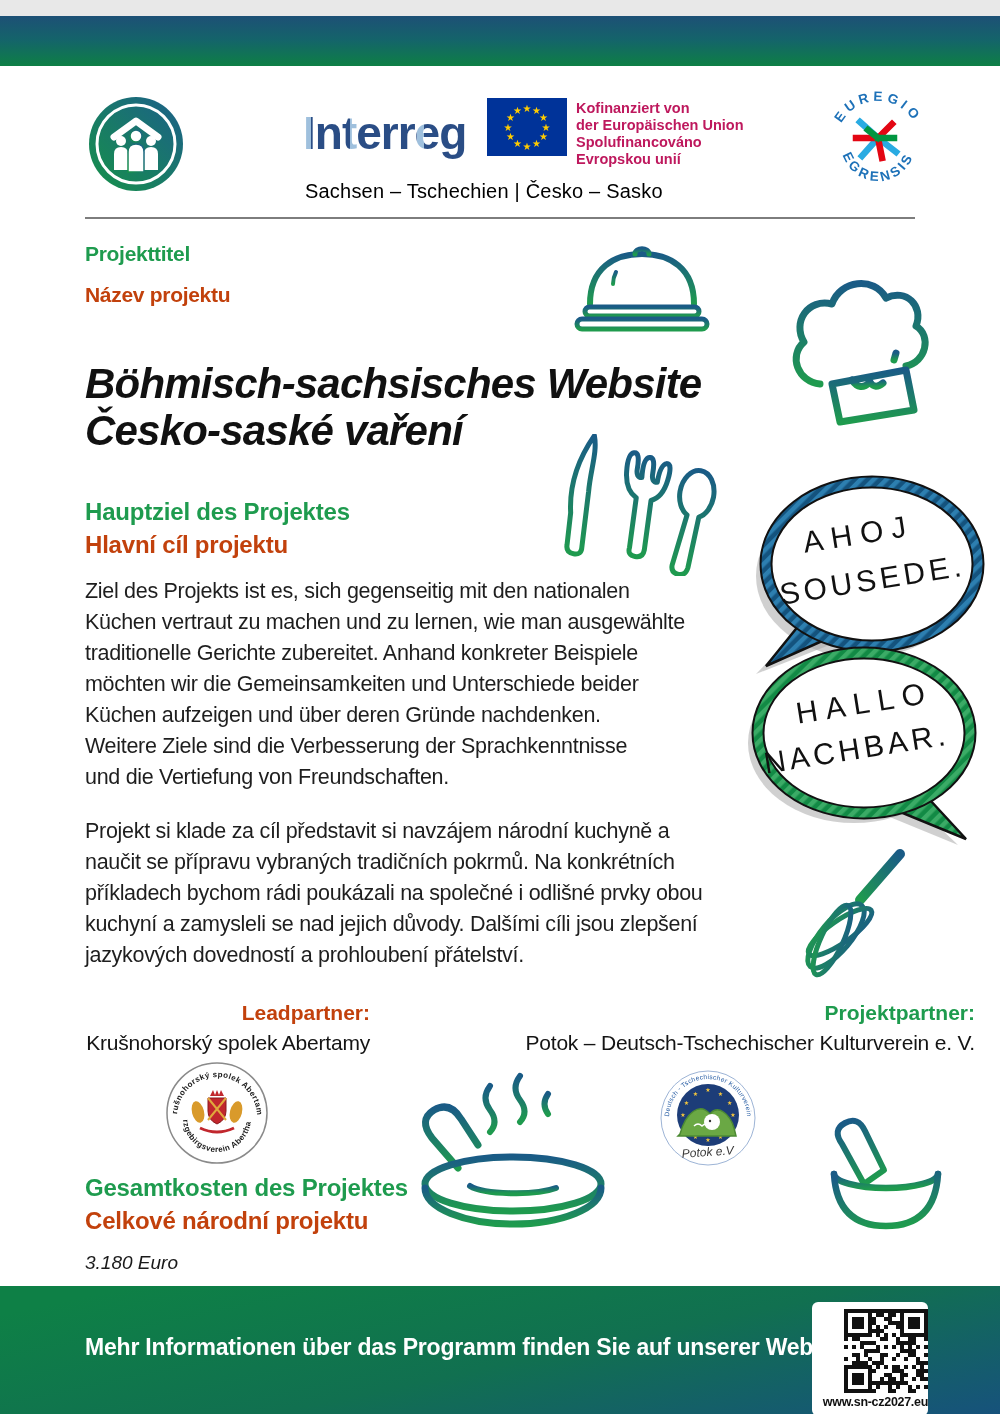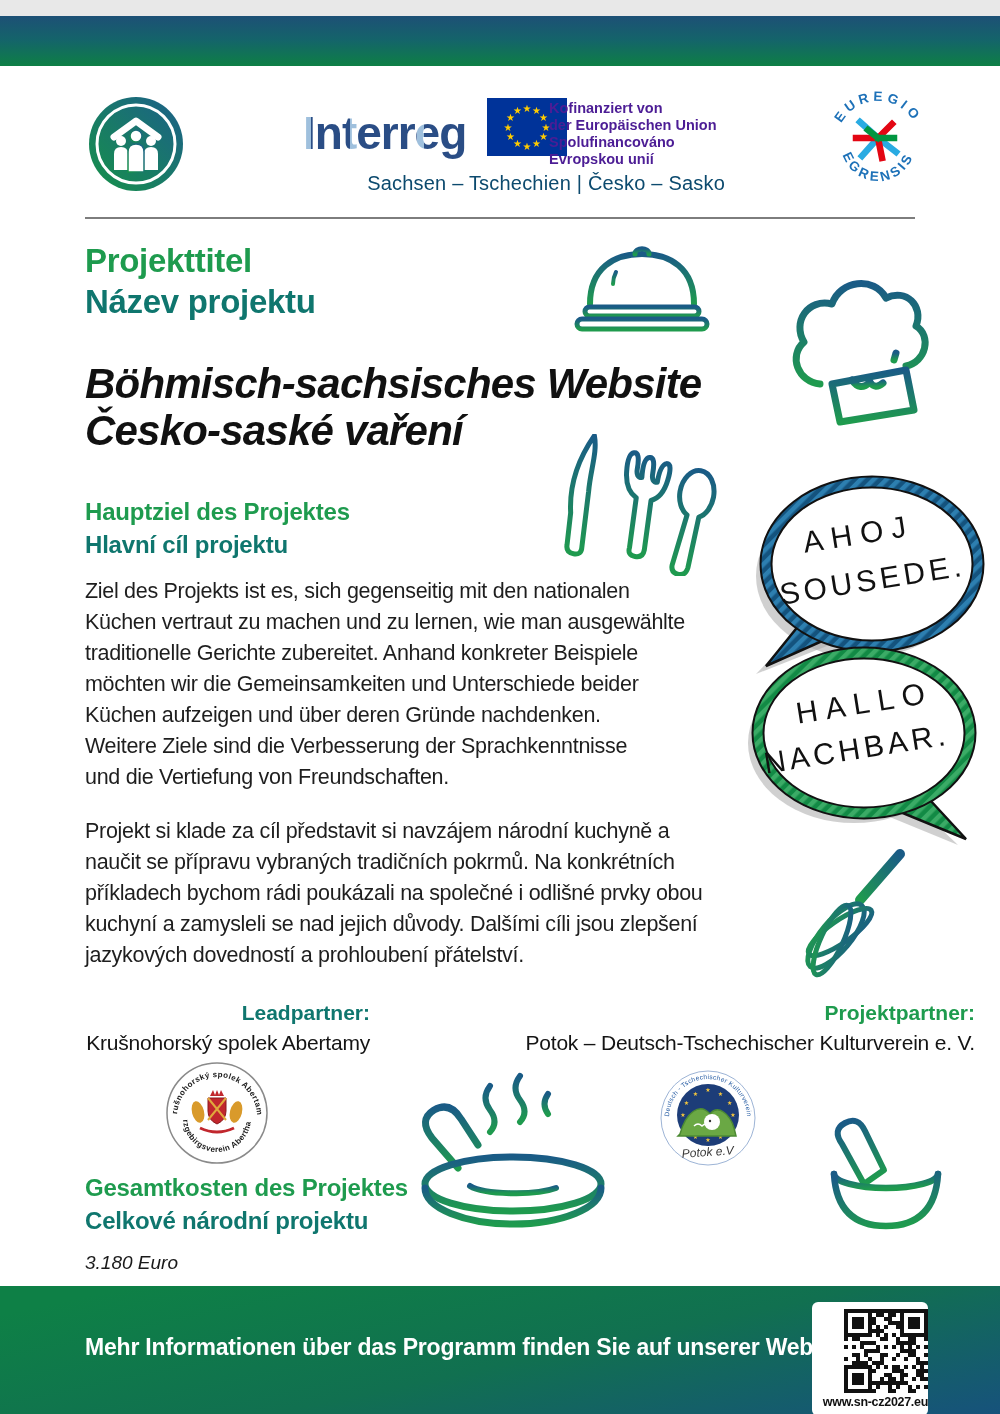--- a/index.html
+++ b/index.html
@@ -9,28 +9,28 @@
   .abs { position:absolute; }
   .preline { white-space:pre-line; }
 
   .top-bar { left:0; top:0; width:1000px; height:50px;
     background:linear-gradient(180deg,#1d5076 0%,#14646a 48%,#0e7f45 100%); }
 
   .interreg { left:303px; top:90px; font-size:46px; font-weight:bold; letter-spacing:-1px;
     color:#2a4d85;
     background:linear-gradient(90deg,#9fc0dd 0 5%,#2a4d85 5% 29%,#9fc0dd 29% 33%,#2a4d85 33% 70%,#9fc0dd 70% 74%,#2a4d85 74%);
     -webkit-background-clip:text; background-clip:text; -webkit-text-fill-color:transparent; }
-  .eu-funding { left:549px; top:84px; width:220px; font-size:14.5px; font-weight:bold;
-    line-height:17px; color:#4c1d95; }
-  .program-line { left:305px; top:156px; width:420px; font-size:20px; color:#0c4a6e; letter-spacing:.2px;text-align:right; }
+  .eu-funding { left:576px; top:84px; width:220px; font-size:14.5px; font-weight:bold;
+    line-height:17px; color:#be185d; }
+  .program-line { left:305px; top:164px; width:420px; font-size:20px; color:#000000; letter-spacing:.2px; }
   .divider { left:85px; top:201px; width:830px; height:2px; background:#7d7d7d; }
 
   .label-green { color:#1e9b4e; }
-  .label-blue  { color:#0f766e; }
-  .proj-label { left:85px; font-size:33px; font-weight:bold; letter-spacing:-.3px; }
+  .label-blue  { color:#c2410c; }
+  .proj-label { left:85px; font-size:21px; font-weight:bold; letter-spacing:-.3px; }
   .title { left:85px; font-size:42px; font-weight:bold; font-style:italic; color:#111;
     letter-spacing:-.8px; }
   .goal-label { left:85px; font-size:24px; font-weight:bold; letter-spacing:-.2px; }
   .body-text { left:85px; width:700px; font-size:21.5px; line-height:31px; color:#1e1e1e; letter-spacing:-.3px; }
 
   .partner-block { top:982px; text-align:right; }
   .partner-label { font-size:21px; font-weight:bold; line-height:30px; }
   .partner-name { font-size:21px; color:#141414; line-height:30px; letter-spacing:-.2px; }
 
   .cost-label { left:85px; font-size:24px; font-weight:bold; letter-spacing:-.2px; }

